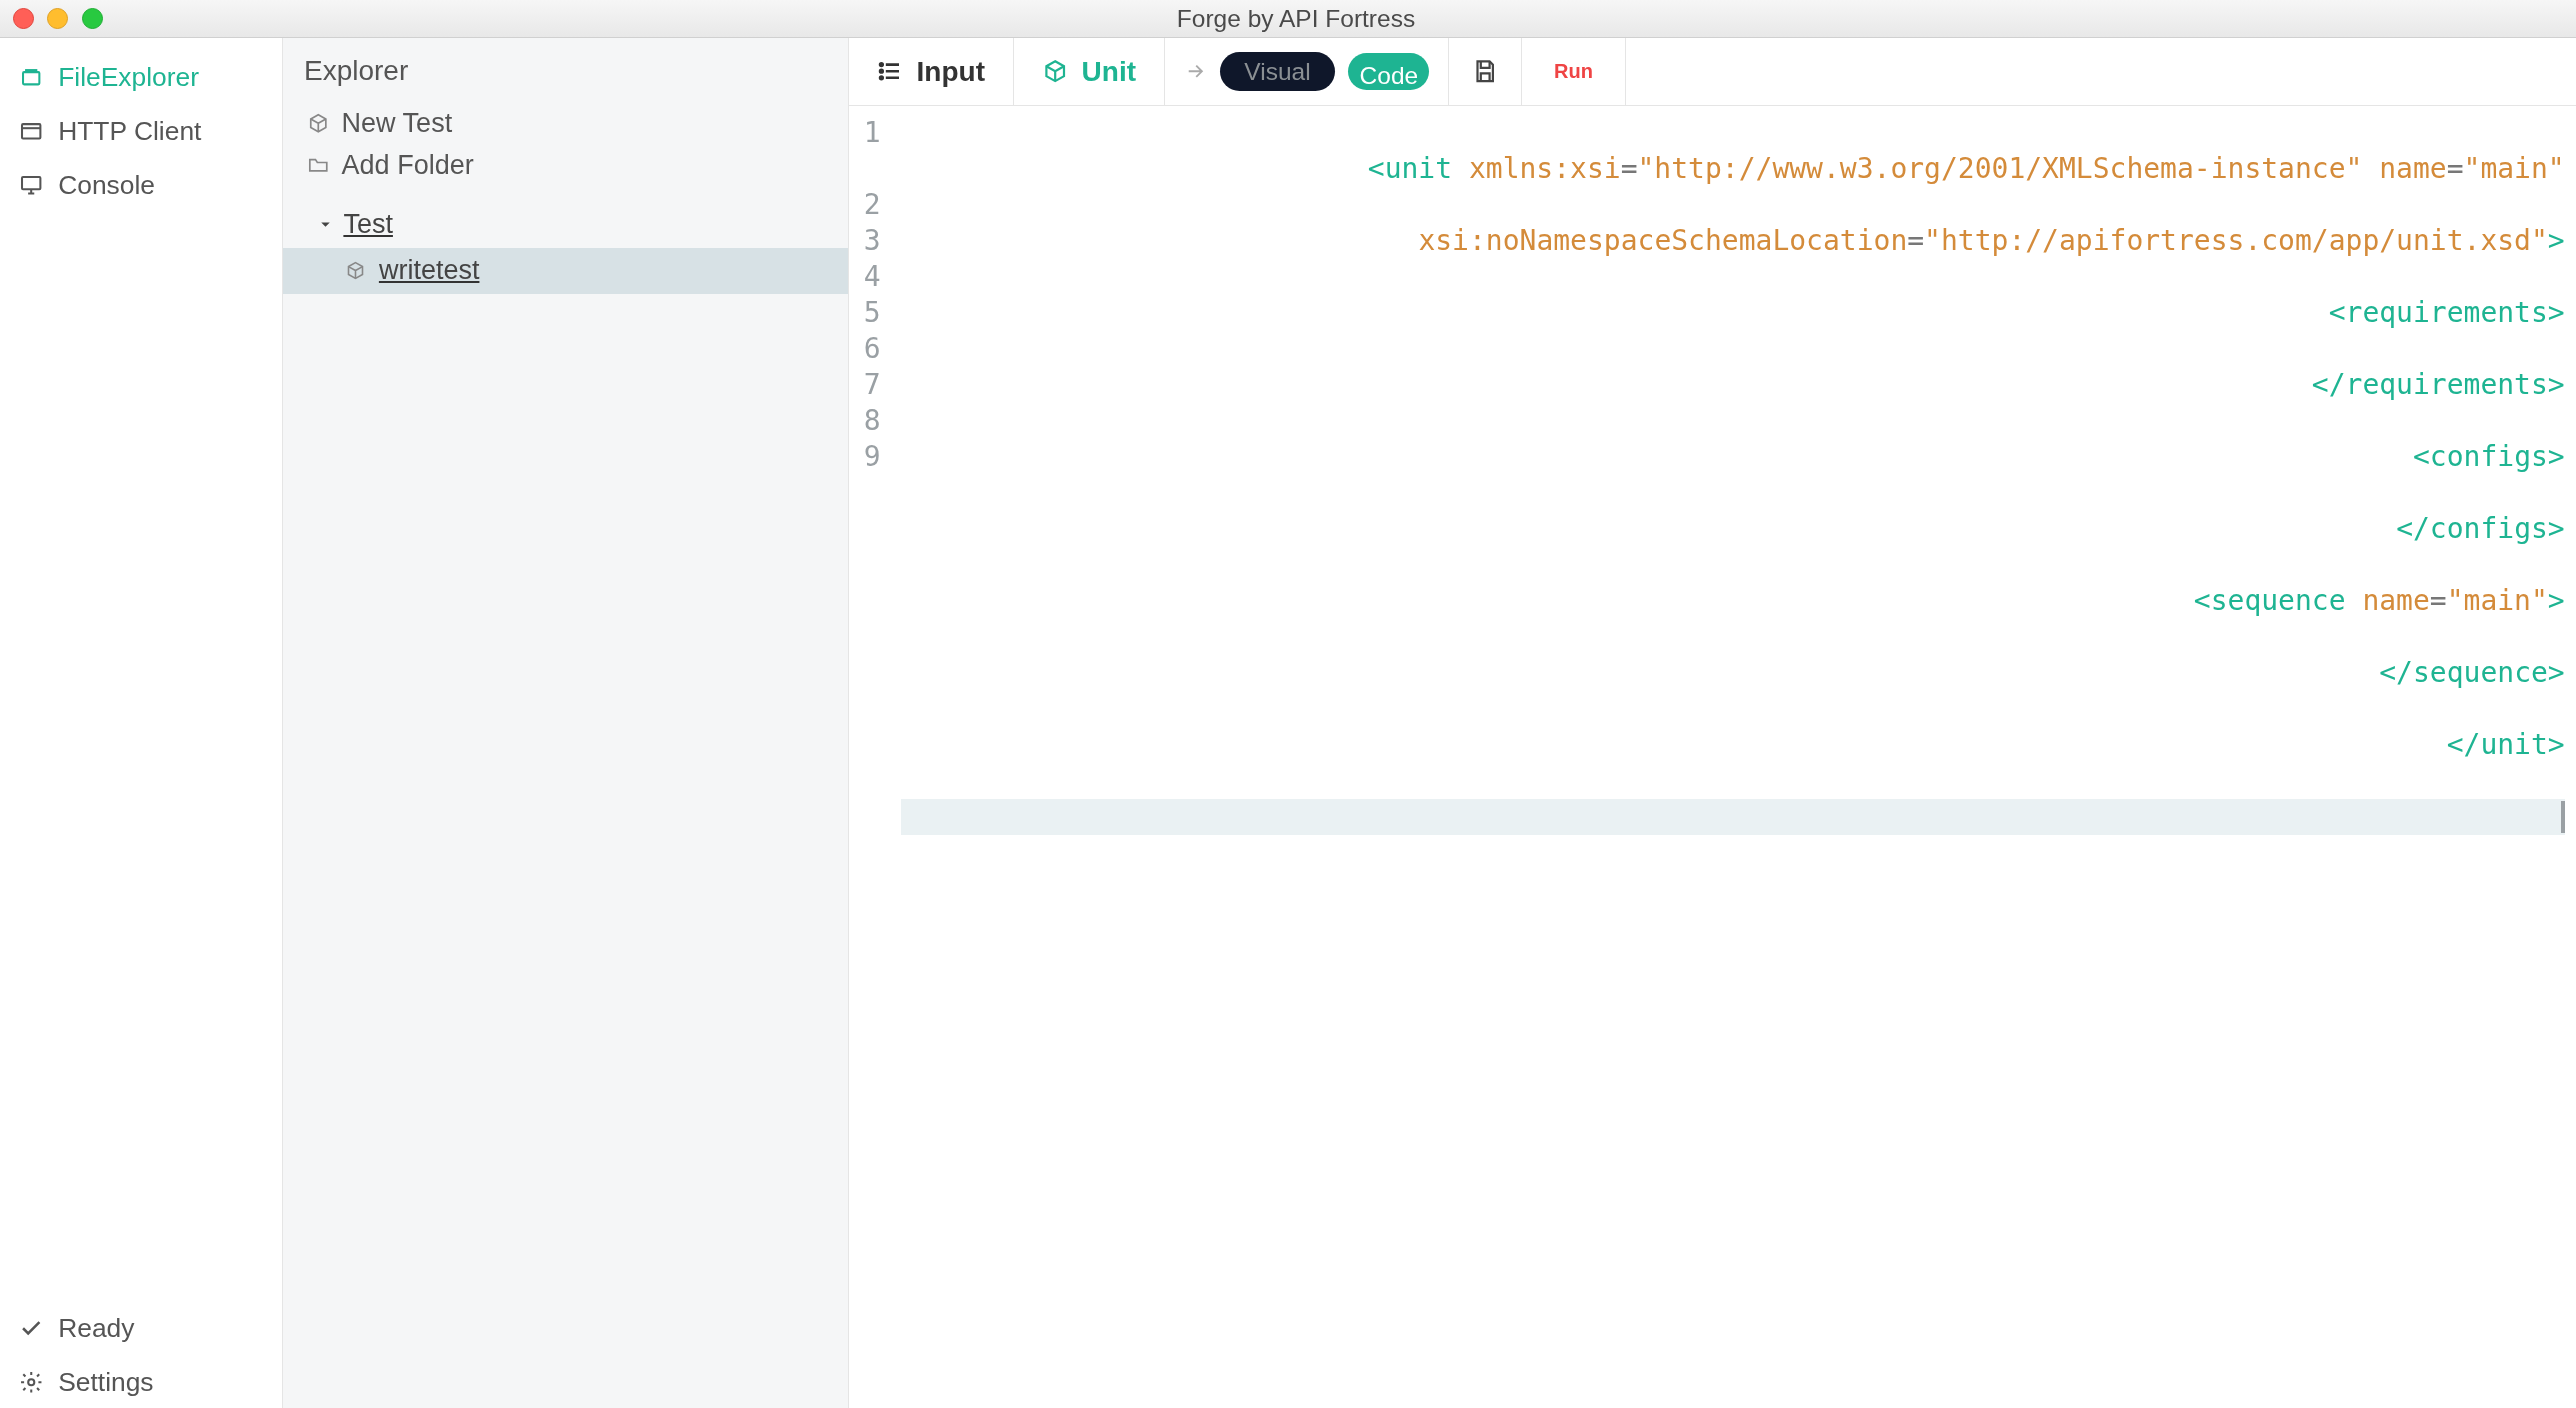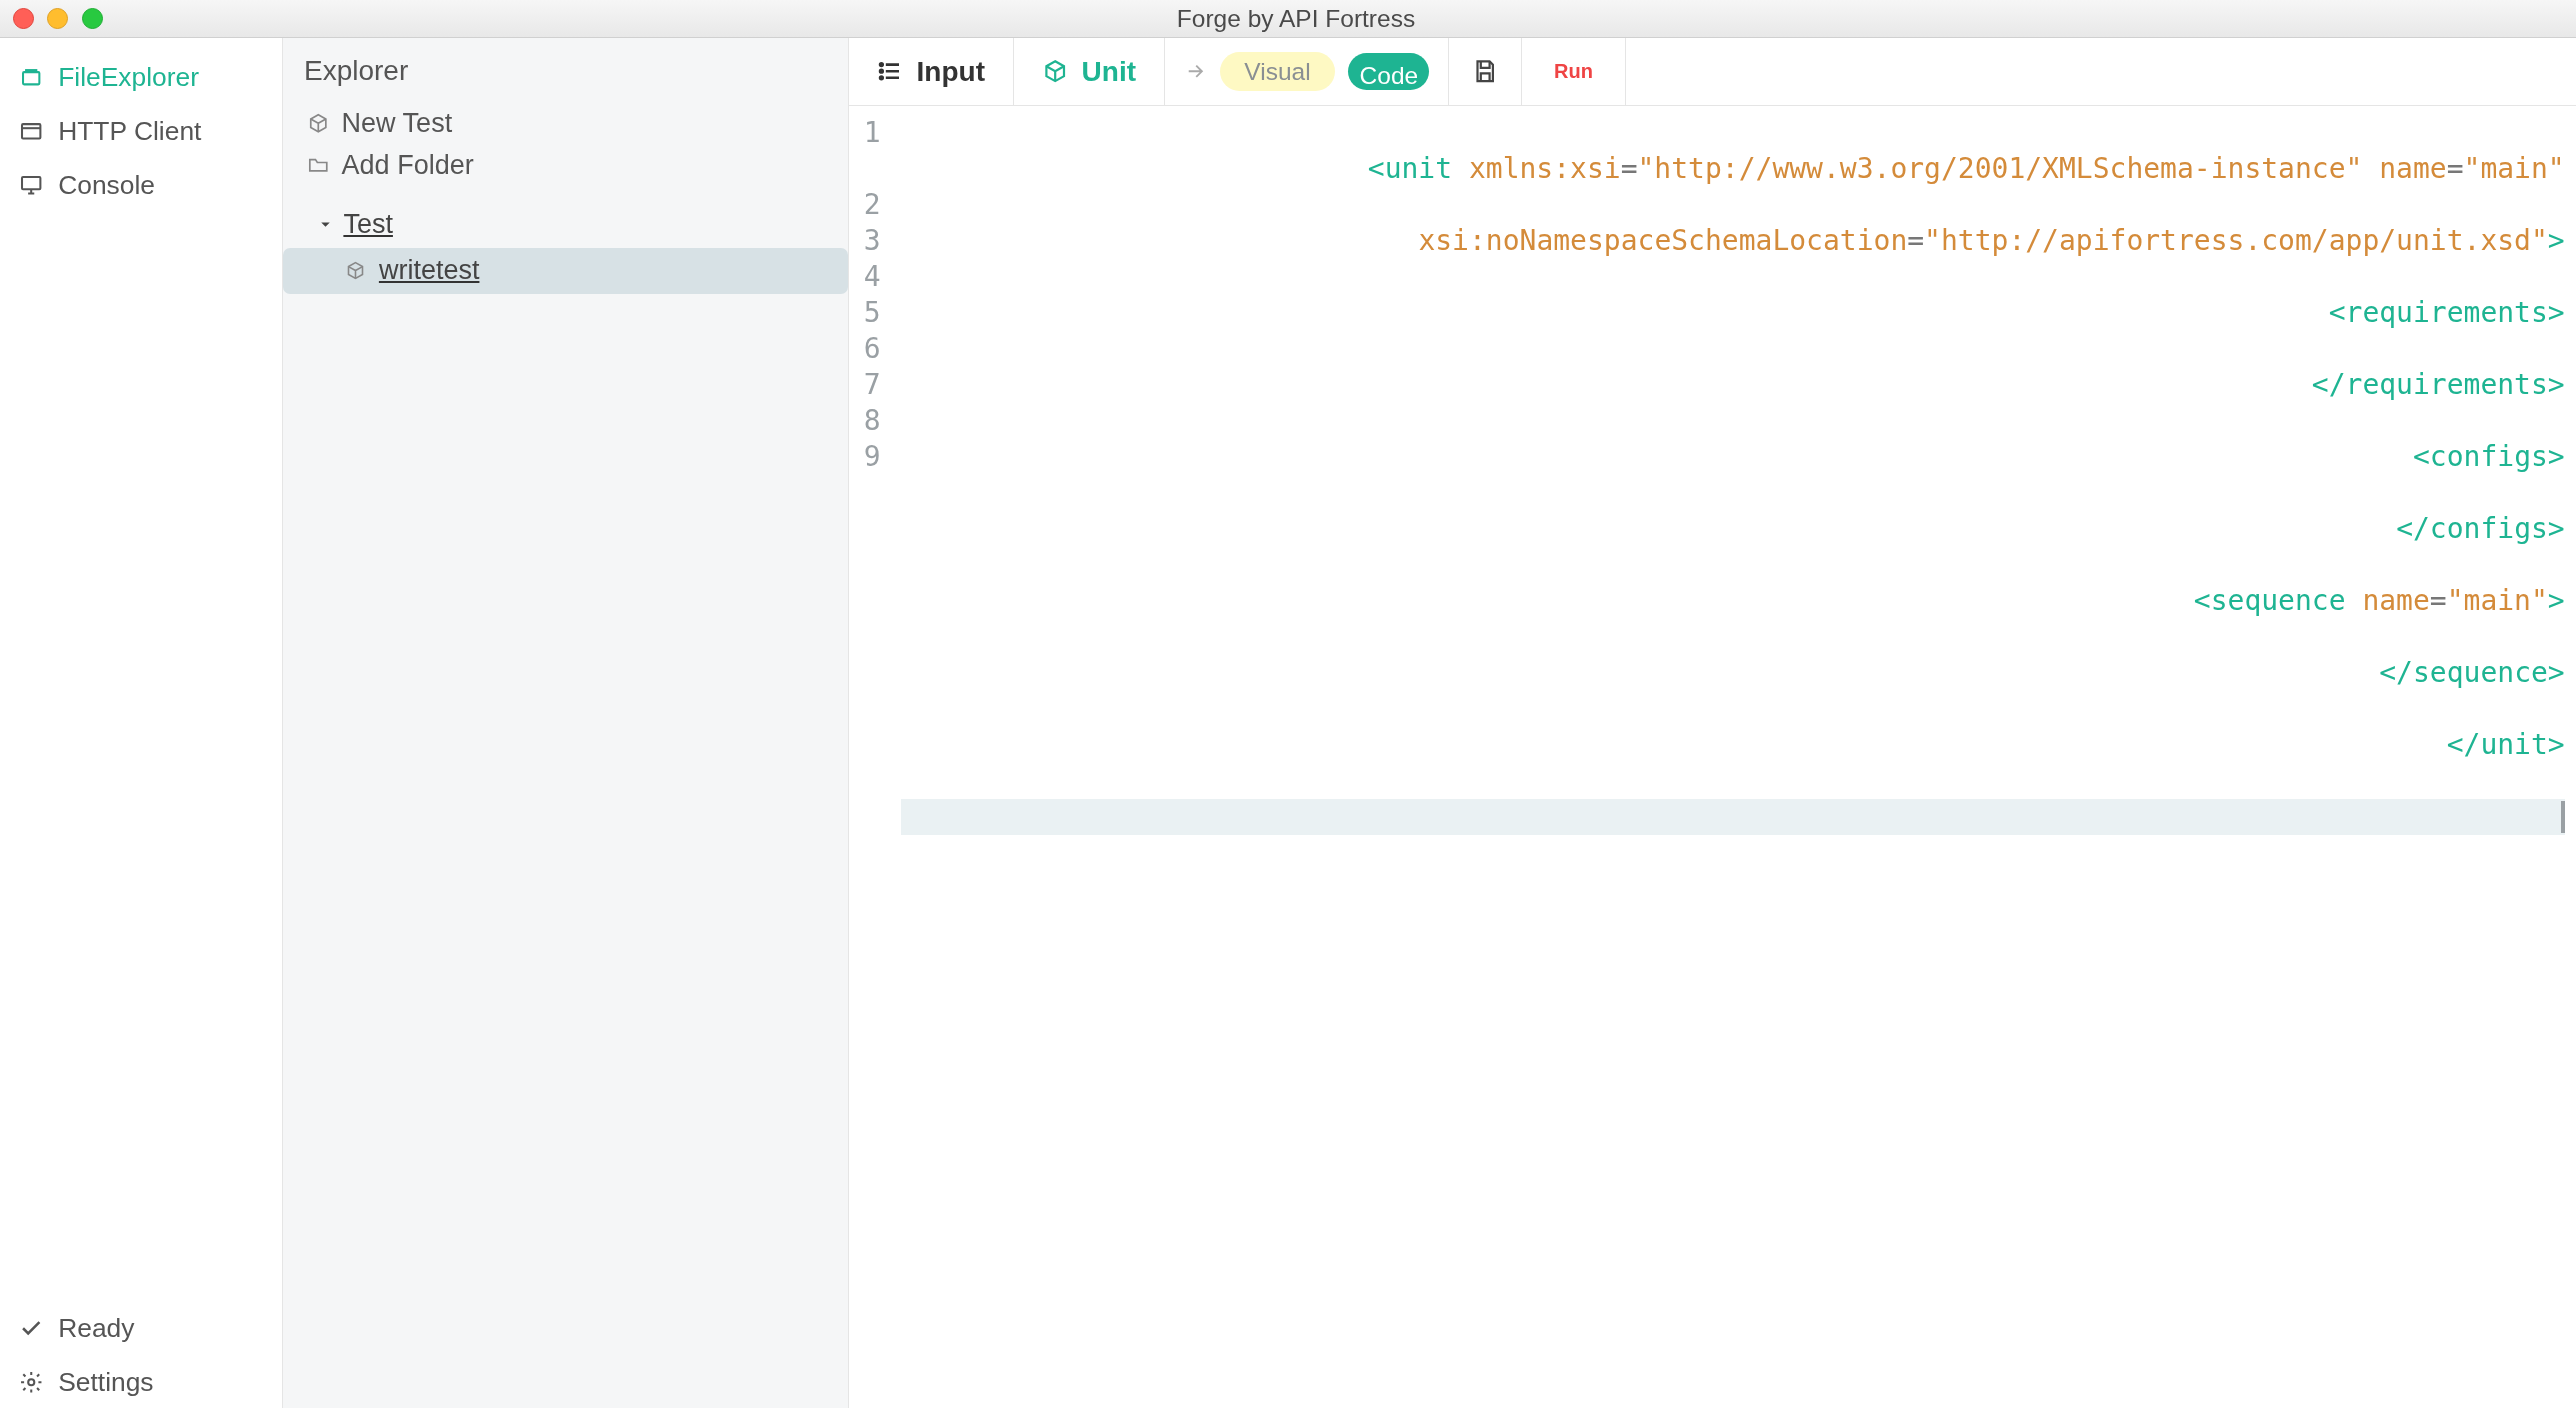--- a/index.html
+++ b/index.html
@@ -45,33 +45,33 @@
 
 .explorer{width:566px;border-right:0.9px solid #e5e5e5;background:#f5f6f7;display:flex;flex-direction:column;}
 .explorer-head{padding:17px 21px 9.4px;font-size:28px;color:#555;}
 .explorer-actions{padding:5.7px 19px 9.4px;}
 .exp-action{display:flex;align-items:center;gap:11.3px;padding:5.7px 3.8px;font-size:27px;color:#555;cursor:pointer;}
 .exp-action .ic{width:24.5px;height:24.5px;color:#888;display:flex;align-items:center;justify-content:center;}
 .exp-tree{margin-top:5.7px;text-decoration:underline;}
 .tree-folder{display:flex;align-items:center;gap:9.4px;font-size:27px;padding:7.5px 19px 7.5px 34px;color:#444;cursor:pointer;}
 .tree-folder .caret{width:17px;height:17px;}
 .tree-file{display:flex;align-items:center;gap:11.3px;font-size:27px;padding:7.5px 19px 7.5px 62px;color:#444;cursor:pointer;}
-.tree-file.selected{background:#d7e1e5;border-radius:7px;}
+.tree-file.selected{background:#d7e1e5;}
 .tree-file .ic{width:22.6px;height:22.6px;color:#888;}
 
 
 .main{flex:1;display:flex;flex-direction:column;}
 .toolbar{height:68px;border-bottom:0.9px solid #e5e5e5;display:flex;align-items:stretch;}
 .tb-btn{display:flex;align-items:center;gap:13.2px;padding:0 28px;border-right:0.9px solid #e5e5e5;font-size:28px;font-weight:600;color:#333;cursor:pointer;}
 .tb-btn .ic{width:26.4px;height:26.4px;}
 .tb-btn.unit{color:#1eb492;}
 .viewtoggle{display:flex;align-items:center;padding:0 19px;border-right:0.9px solid #e5e5e5;gap:13.2px;}
 .arrow-ic{width:22.6px;height:22.6px;color:#aaa;}
 .pill{border-radius:21px;padding:5.7px 24.5px;font-size:24.5px;font-weight:500;cursor:pointer;}
-.pill.visual{background:#fef9c3;color:#8a8f93;text-align:center;}
+.pill.visual{background:#0f172a;color:#8a8f93;text-align:center;}
 .pill.code{background:#1eb492;color:#fff;}
 .tb-save{display:flex;align-items:center;justify-content:center;padding:0 22.6px;border-right:0.9px solid #e5e5e5;cursor:pointer;}
 .tb-save .ic{width:26.4px;height:26.4px;color:#444;}
 .tb-run{display:flex;align-items:center;padding:0 32px;border-right:0.9px solid #e5e5e5;font-size:20px;font-weight:700;color:#ef4444;cursor:pointer;}
 
 .editor{flex:1;display:flex;font-family:Menlo,Consolas,monospace;font-size:28px;line-height:36px;}
 .gutter{width:41px;text-align:right;padding:9.4px 9.4px 0 0;color:#9aa0a4;background:#fff;user-select:none;}
 .gutter div{height:36px;}
 .code{flex:1;padding:9.4px 11.3px 0;white-space:pre;color:#333;position:relative;text-align:right;}
 .codeline{height:36px;}

